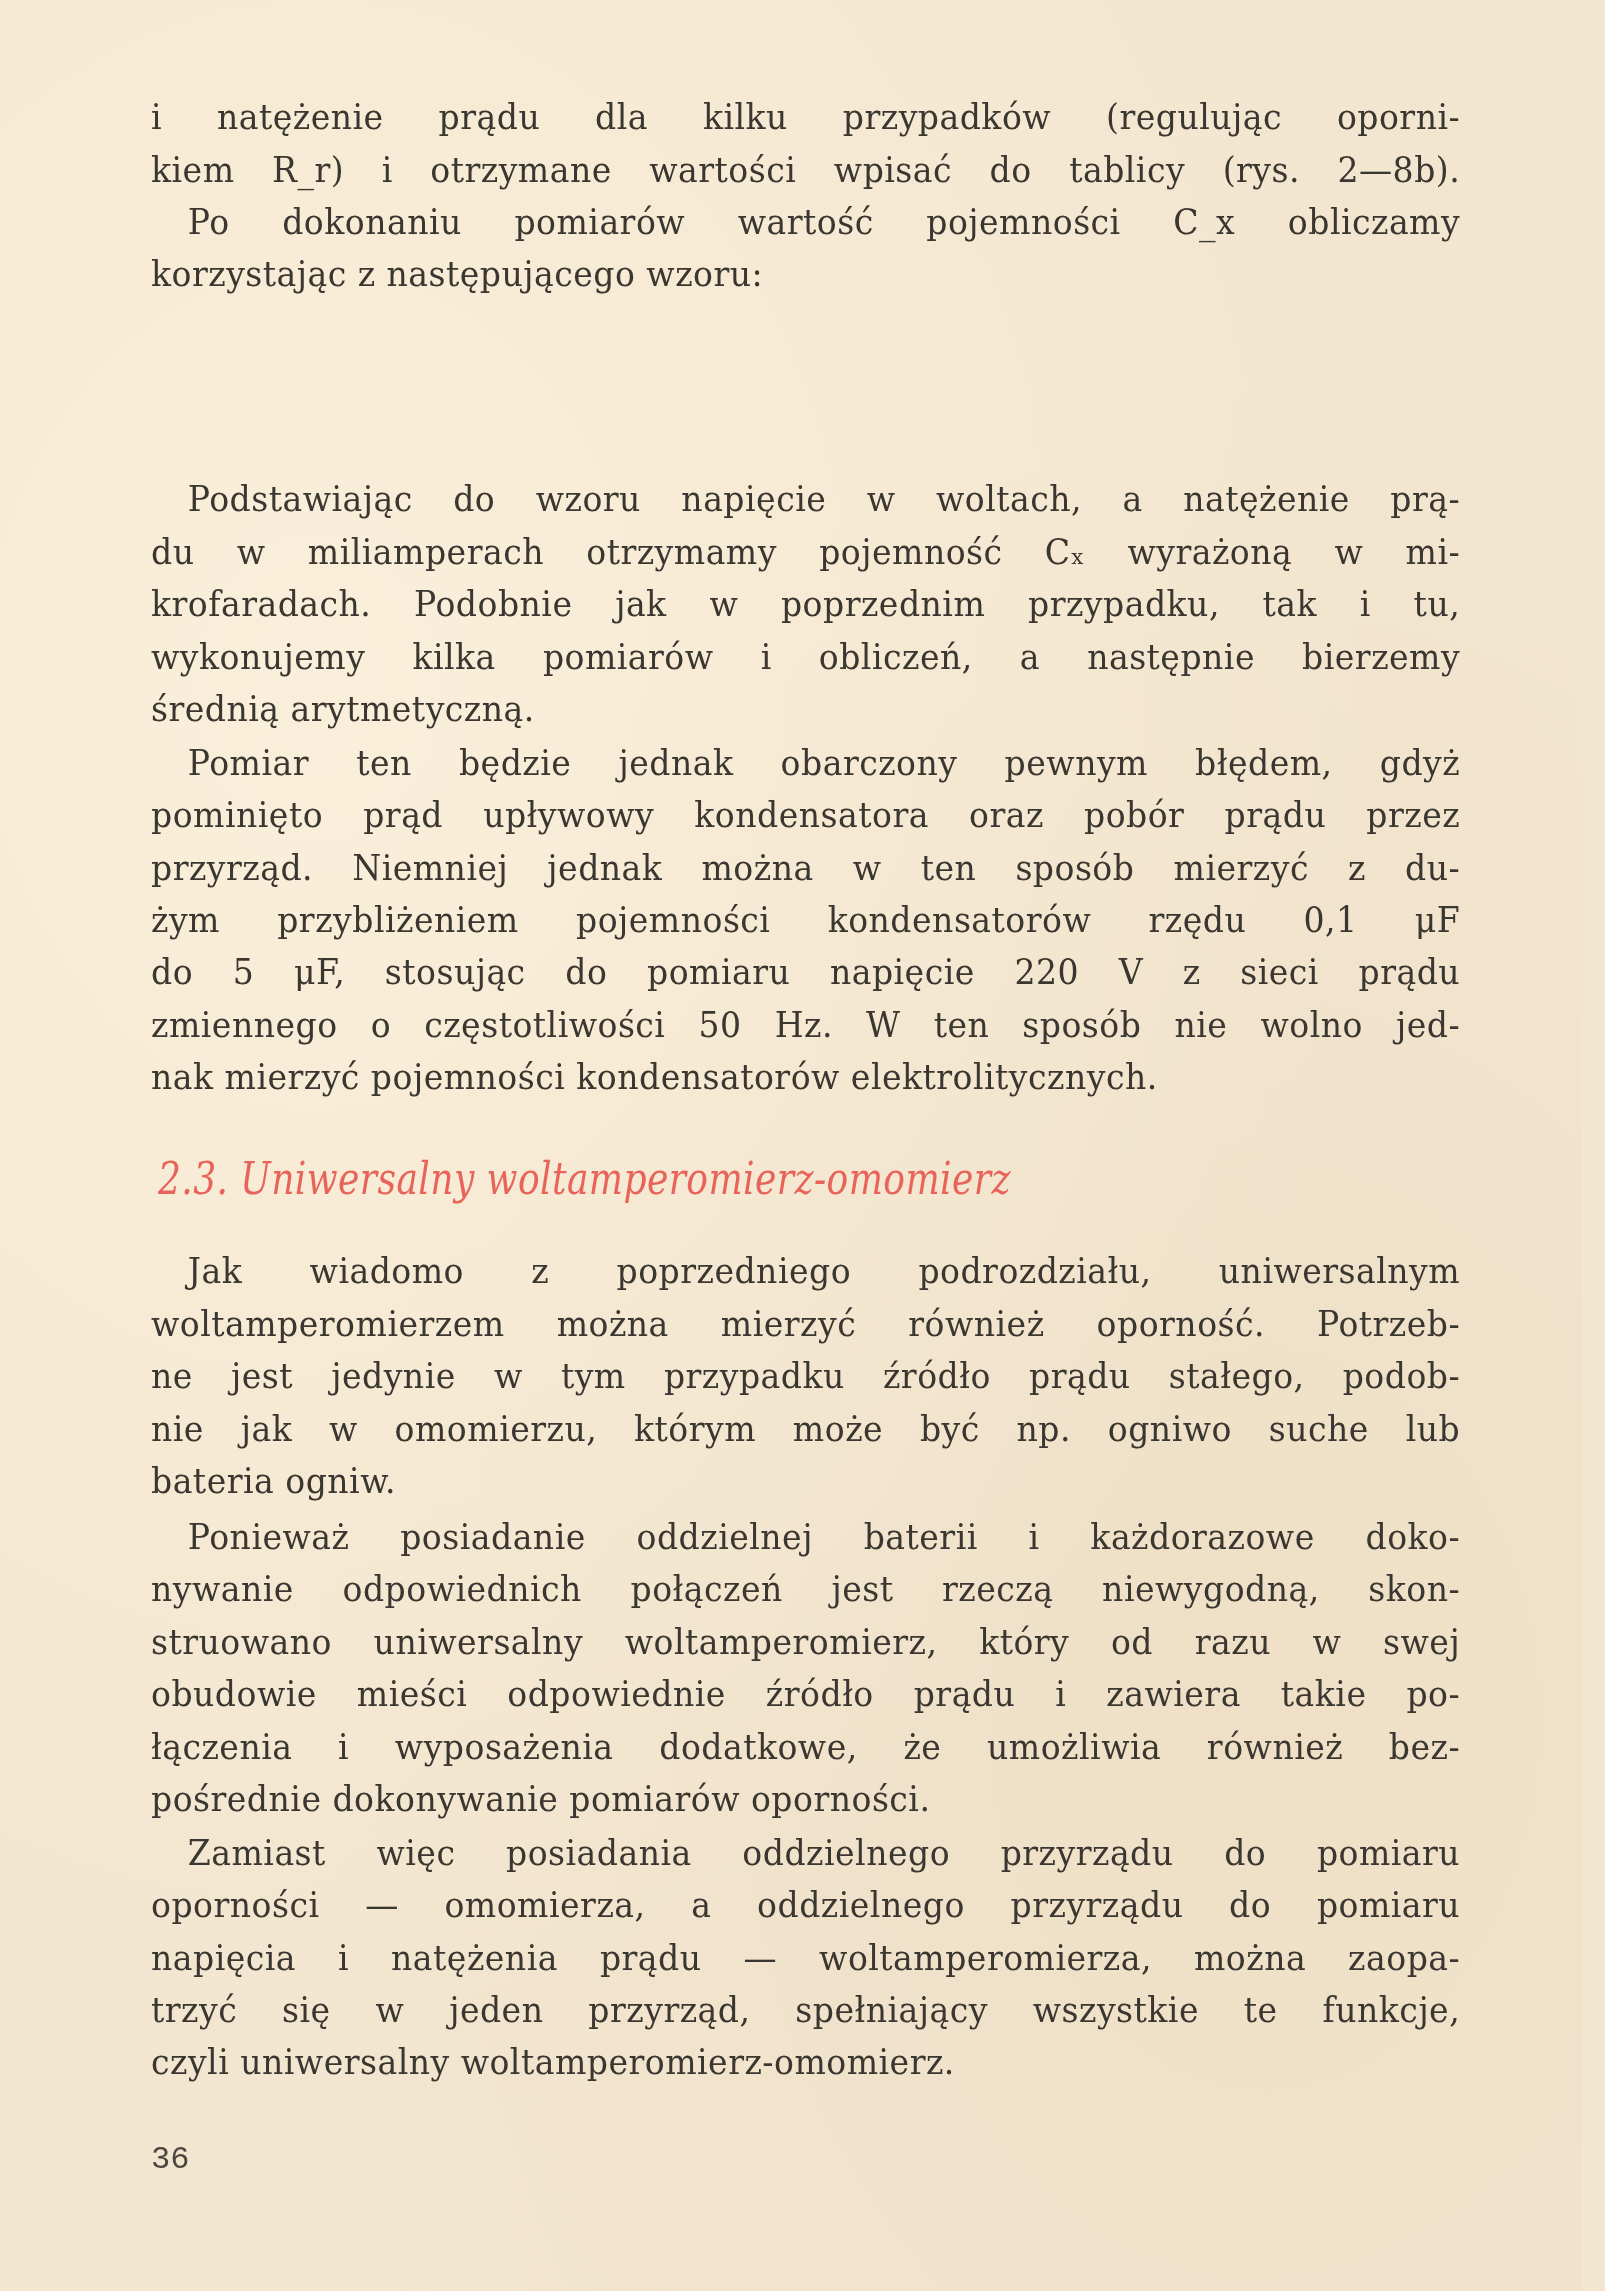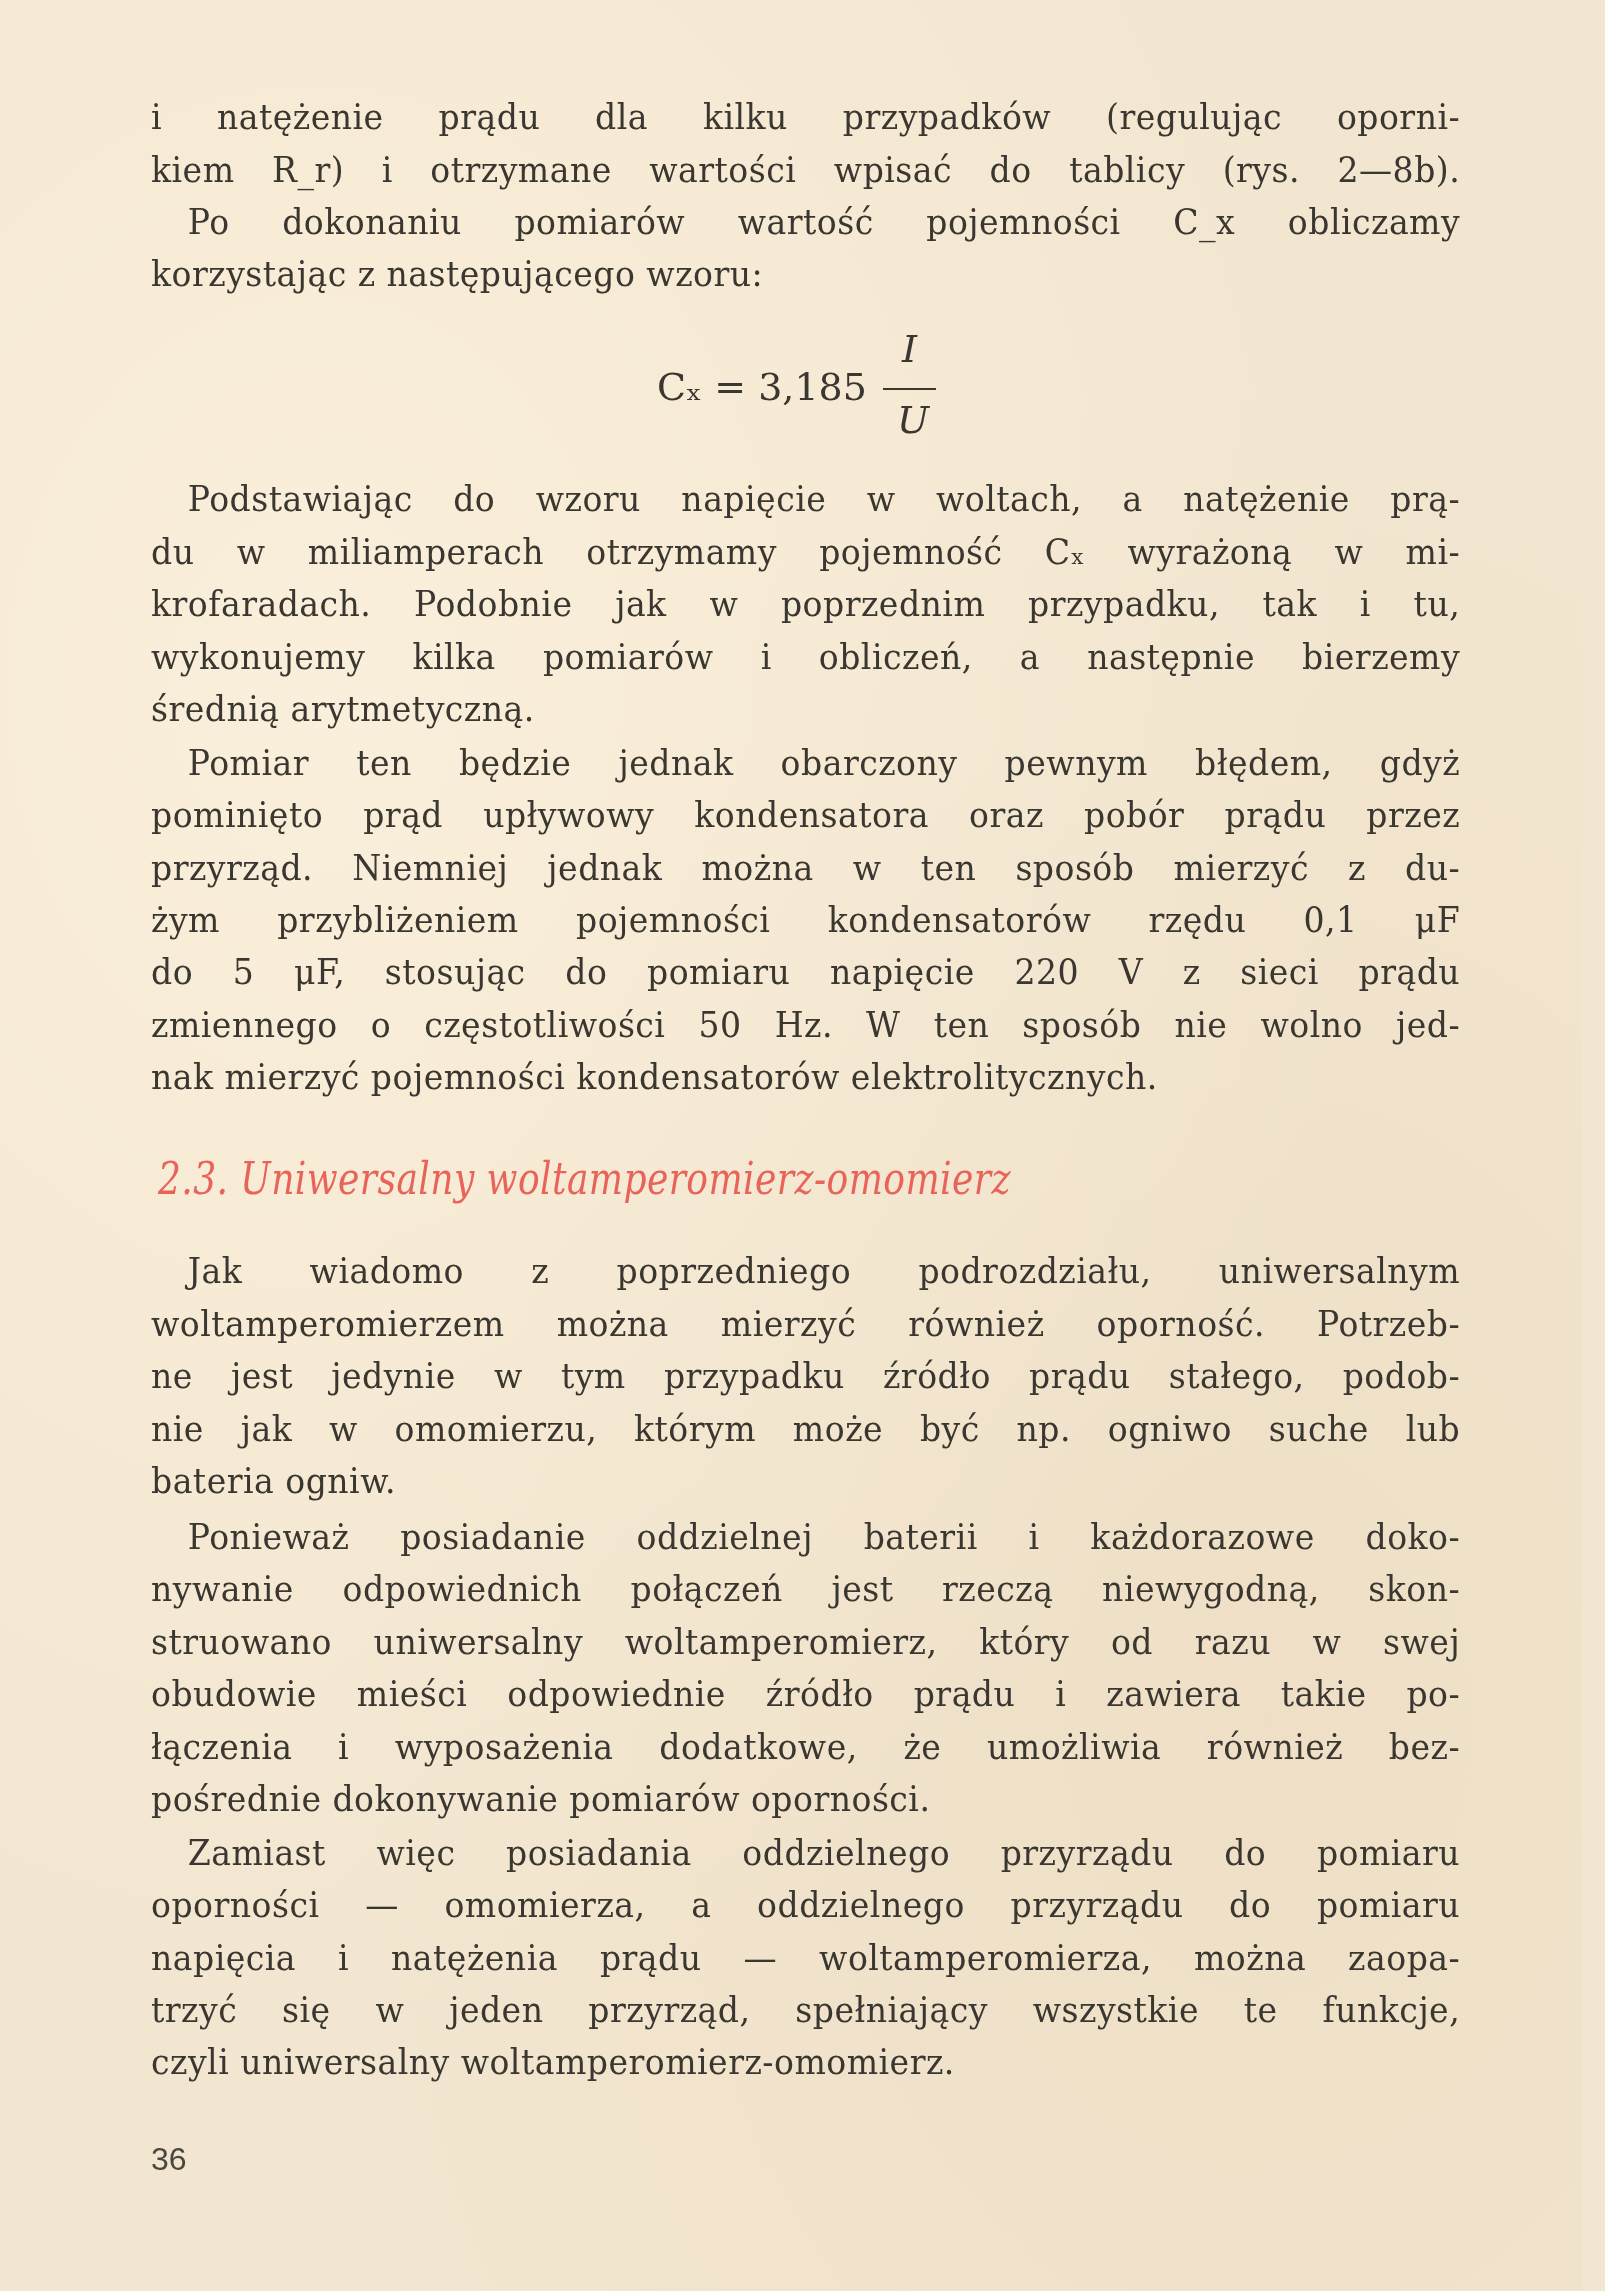--- a/index.html
+++ b/index.html
@@ -39,41 +39,35 @@
   .formula .frac-den { position: absolute; left: 244px; top: 71px; font-style: italic; }
   .heading {
     position: absolute; left: 158px; top: 1153px;
     font-family: "DejaVu Serif", serif; font-style: italic;
     font-size: 44px; color: #e8645a; letter-spacing: 0.5px;
     transform: scaleX(0.82); transform-origin: left center;
     white-space: nowrap;
   }
   .pageno {
     position: absolute; left: 151px; top: 2141px;
-    font-family: Liberation Sans, sans-serif;
+    font-family: Liberation Mono, monospace;
     font-size: 32px; color: #4a4640;
   }
 </style>
 </head>
 <body>
 
 <div class="page">
 
   <div class="line" style="top:91px">i natężenie prądu dla kilku przypadków (regulując oporni-</div>
   <div class="line" style="top:144px">kiem R_r) i otrzymane wartości wpisać do tablicy (rys. 2—8b).</div>
 
   <div class="line indent" style="top:196px">Po dokonaniu pomiarów wartość pojemności C_x obliczamy</div>
   <div class="line last" style="top:248px">korzystając z następującego wzoru:</div>
 
-  <div class="formula">
-    <span class="lhs">Cₓ = 3,185</span>
-    <span class="frac-num">I</span>
-    <span class="frac-bar"></span>
-    <span class="frac-den">U</span>
-  </div>
 
   <div class="line indent" style="top:473px">Podstawiając do wzoru napięcie w woltach, a natężenie prą-</div>
   <div class="line" style="top:526px">du w miliamperach otrzymamy pojemność Cₓ wyrażoną w mi-</div>
   <div class="line" style="top:578px">krofaradach. Podobnie jak w poprzednim przypadku, tak i tu,</div>
   <div class="line" style="top:631px">wykonujemy kilka pomiarów i obliczeń, a następnie bierzemy</div>
   <div class="line last" style="top:683px">średnią arytmetyczną.</div>
 
   <div class="line indent" style="top:737px">Pomiar ten będzie jednak obarczony pewnym błędem, gdyż</div>
   <div class="line" style="top:789px">pominięto prąd upływowy kondensatora oraz pobór prądu przez</div>
   <div class="line" style="top:842px">przyrząd. Niemniej jednak można w ten sposób mierzyć z du-</div>

